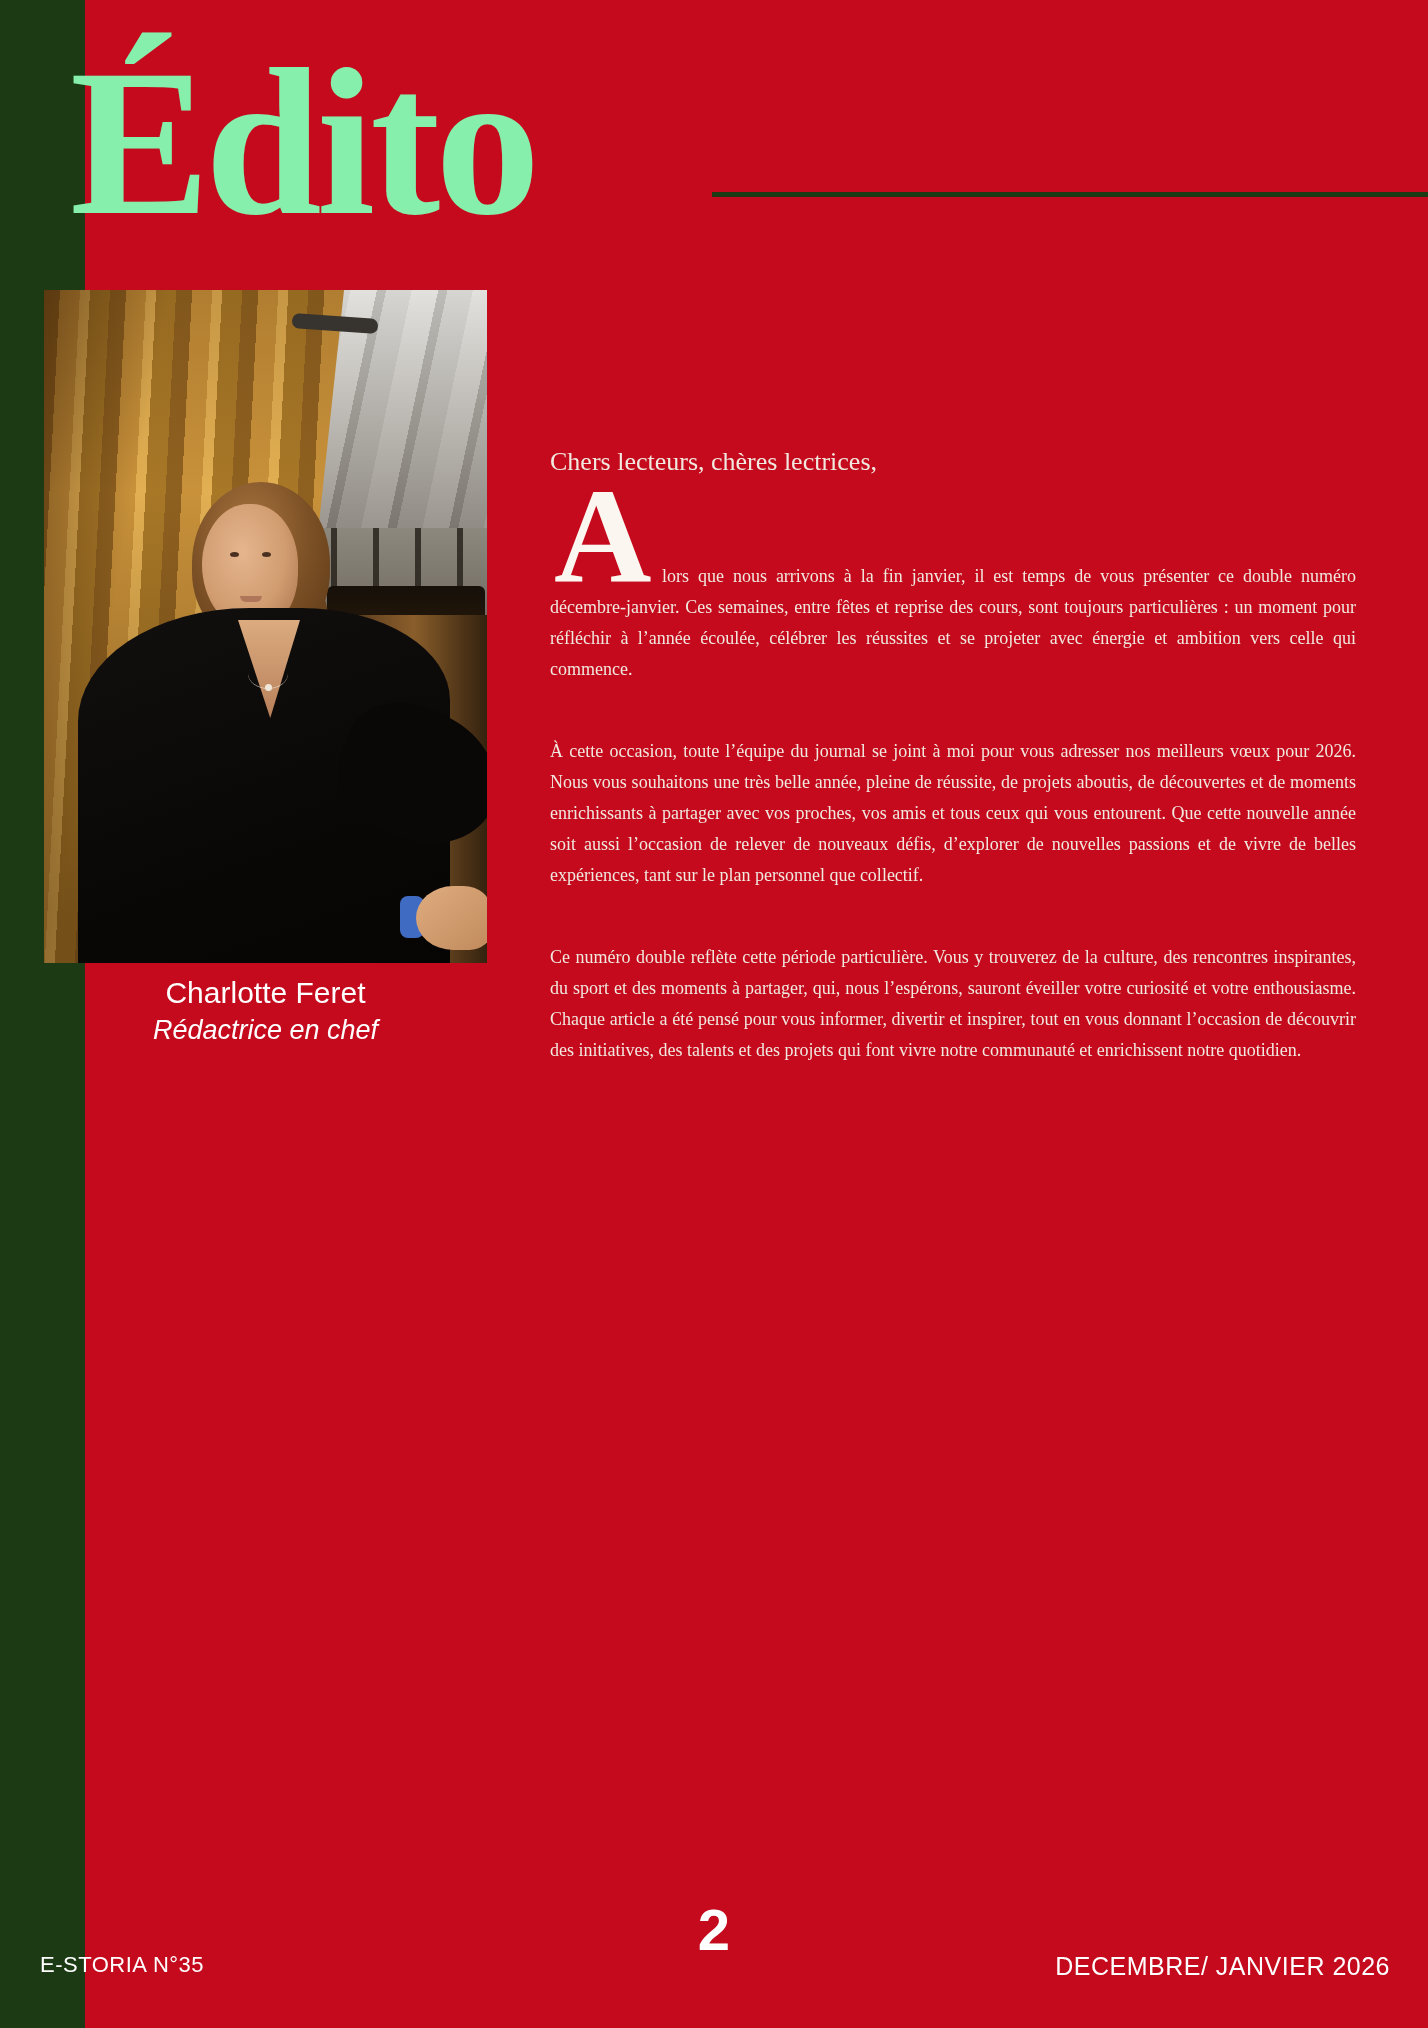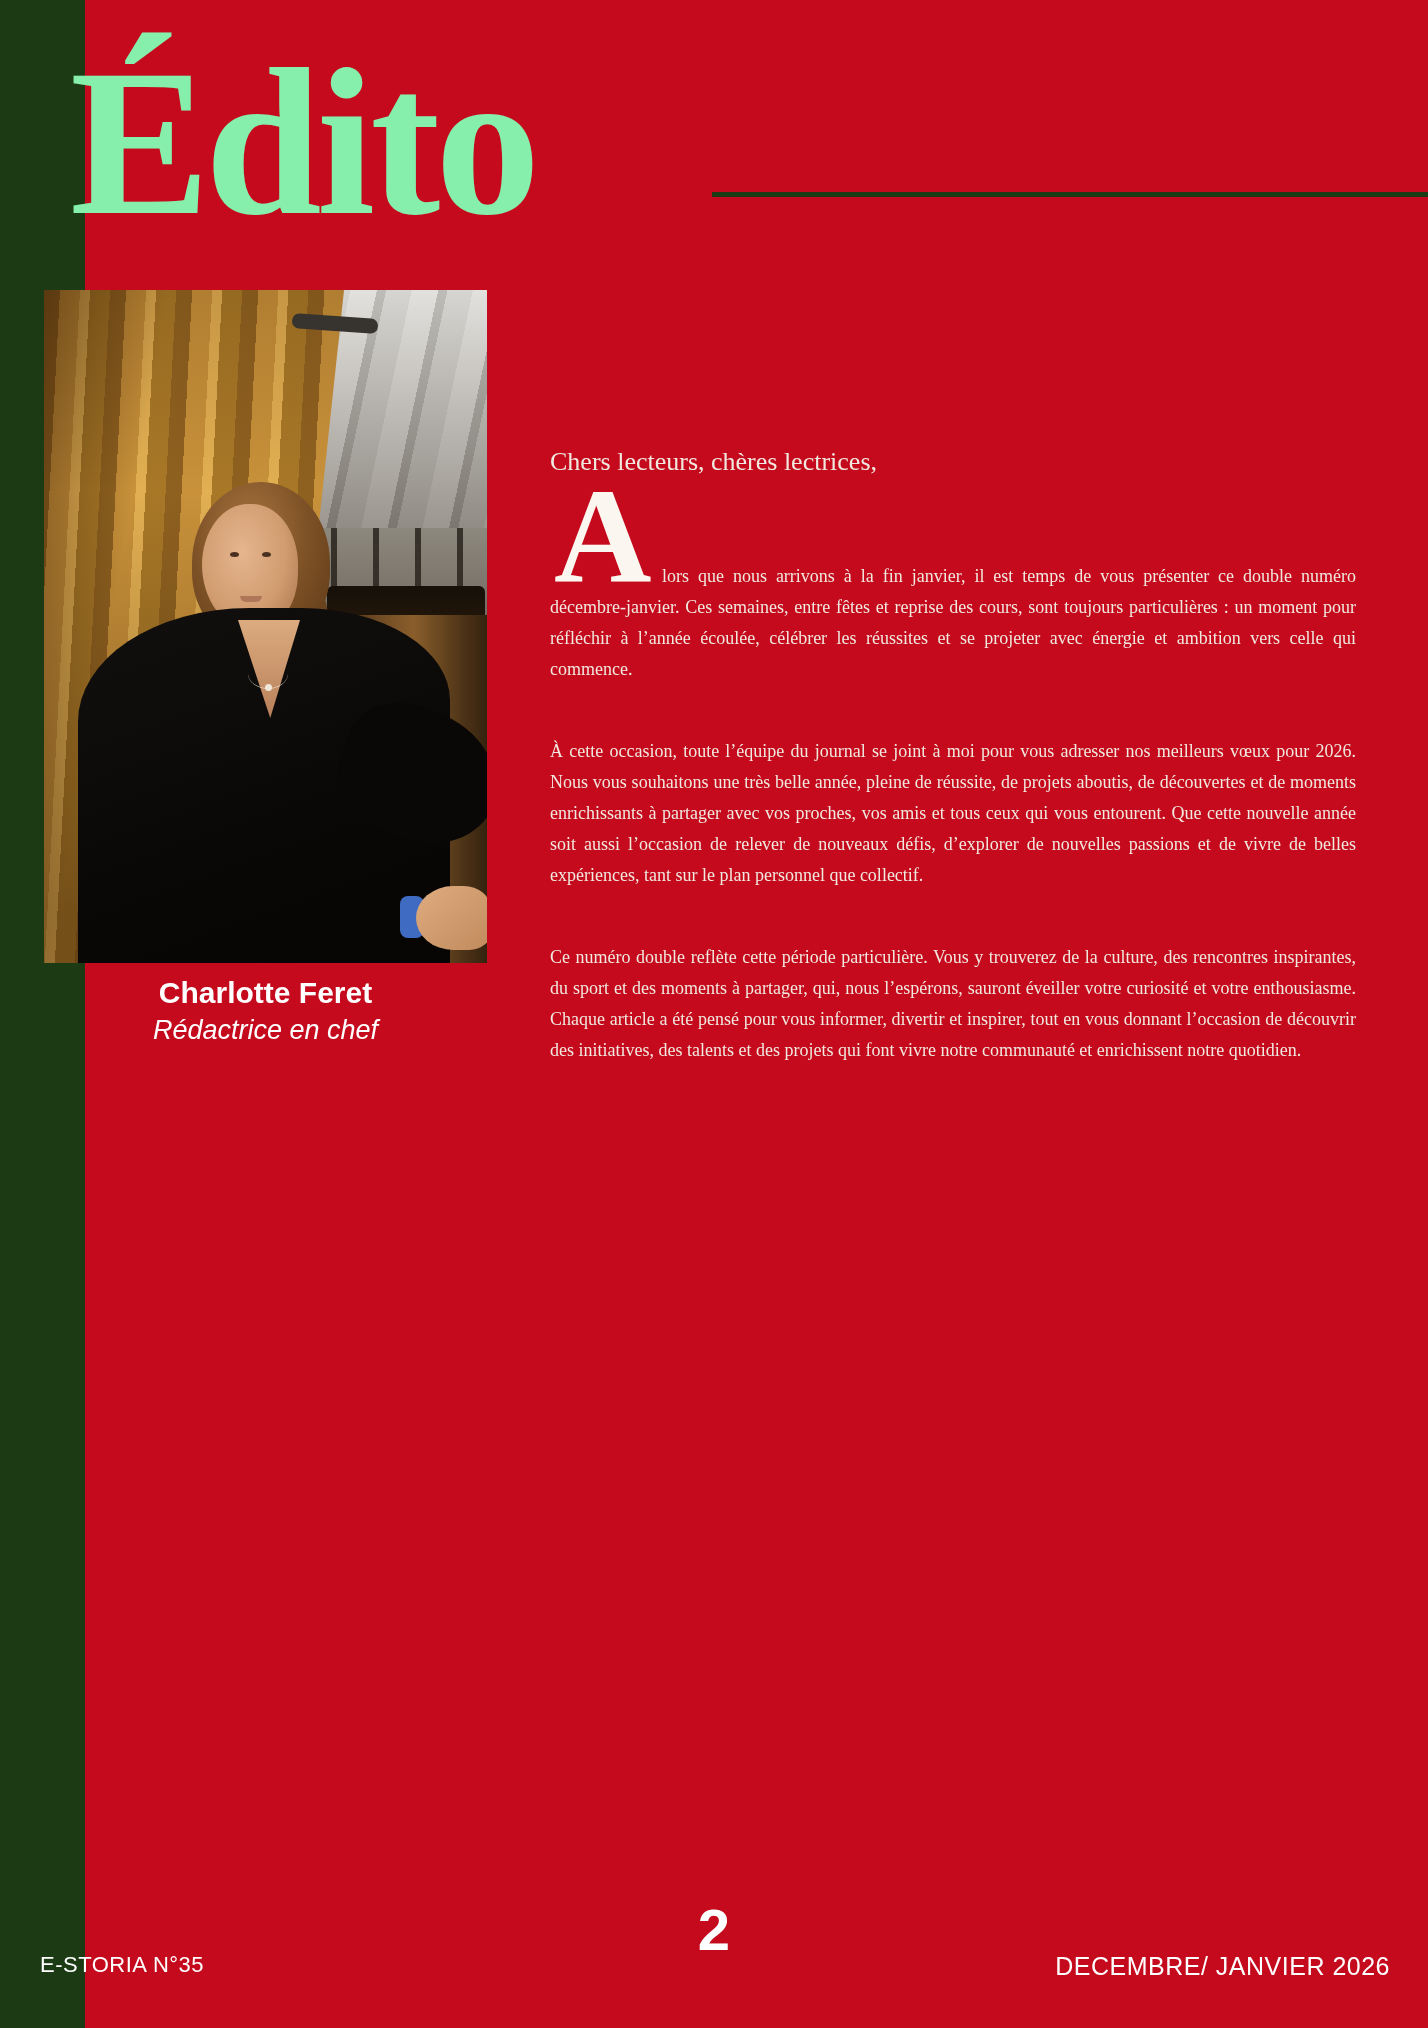--- a/index.html
+++ b/index.html
@@ -111,21 +111,21 @@
   .hand{
     left:372px;top:596px;width:75px;height:64px;
     border-radius:52% 38% 30% 52%;
     background:linear-gradient(140deg,#e0ad80,#c08a5c);
   }
   
   .caption{
     position:absolute;left:44px;top:974px;width:443px;text-align:center;
     font-family:"Liberation Sans", sans-serif;color:#FFFFFF;
   }
-  .caption-name{font-size:30px;font-weight:700;line-height:38px;}
+  .caption-name{font-size:30px;font-weight:400;line-height:38px;}
   .caption-role{font-size:27px;font-style:italic;line-height:36px;}
   
   .body-col{
     position:absolute;left:550px;top:443px;width:806px;
     color:#F1E8DF;font-family:"Liberation Serif", serif;
   }
   .greeting{margin:0 0 80px 0;font-size:26px;line-height:38px;}
   .para{
     margin:0 0 51px 0;font-size:18px;line-height:31px;
     text-align:justify;

